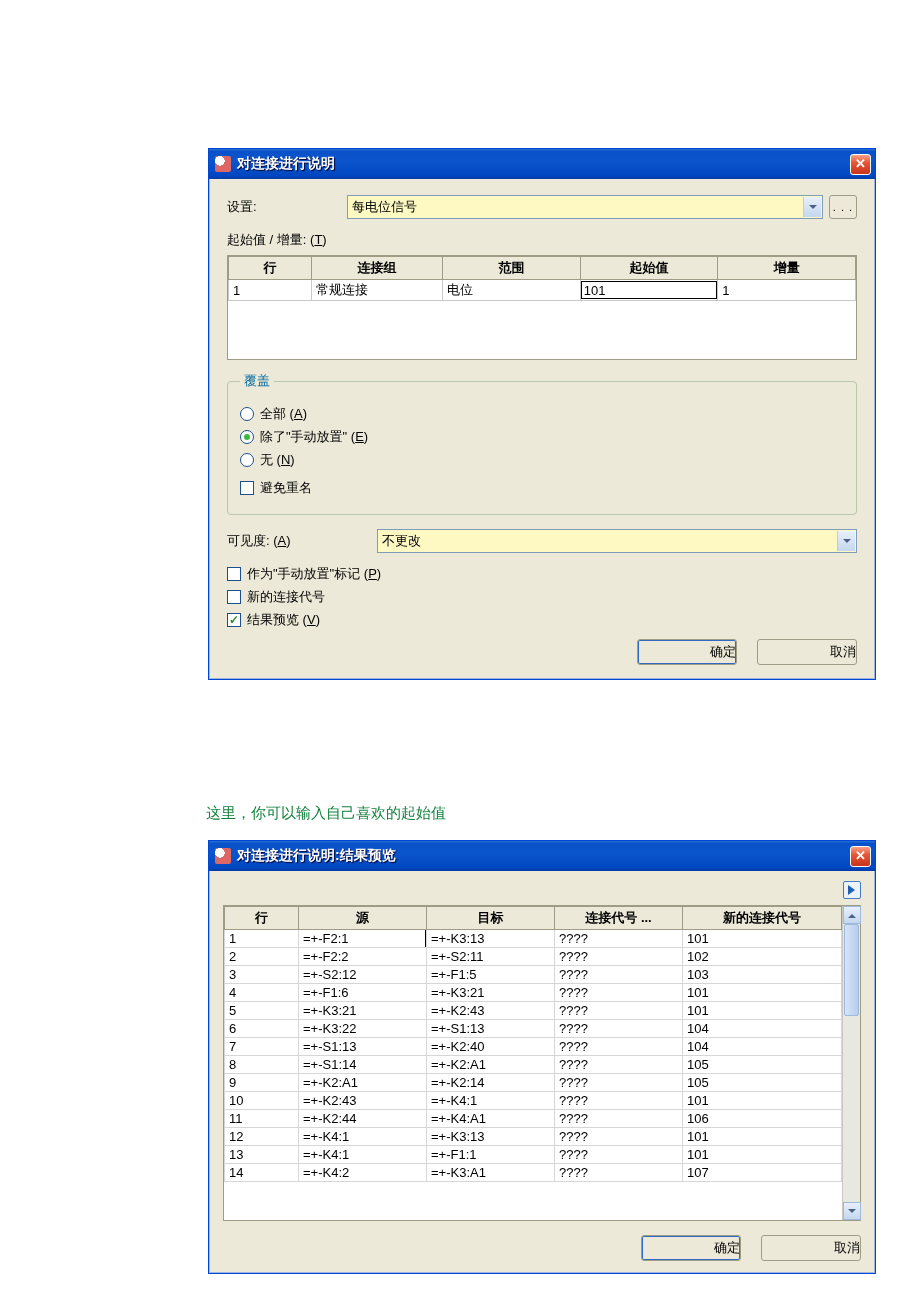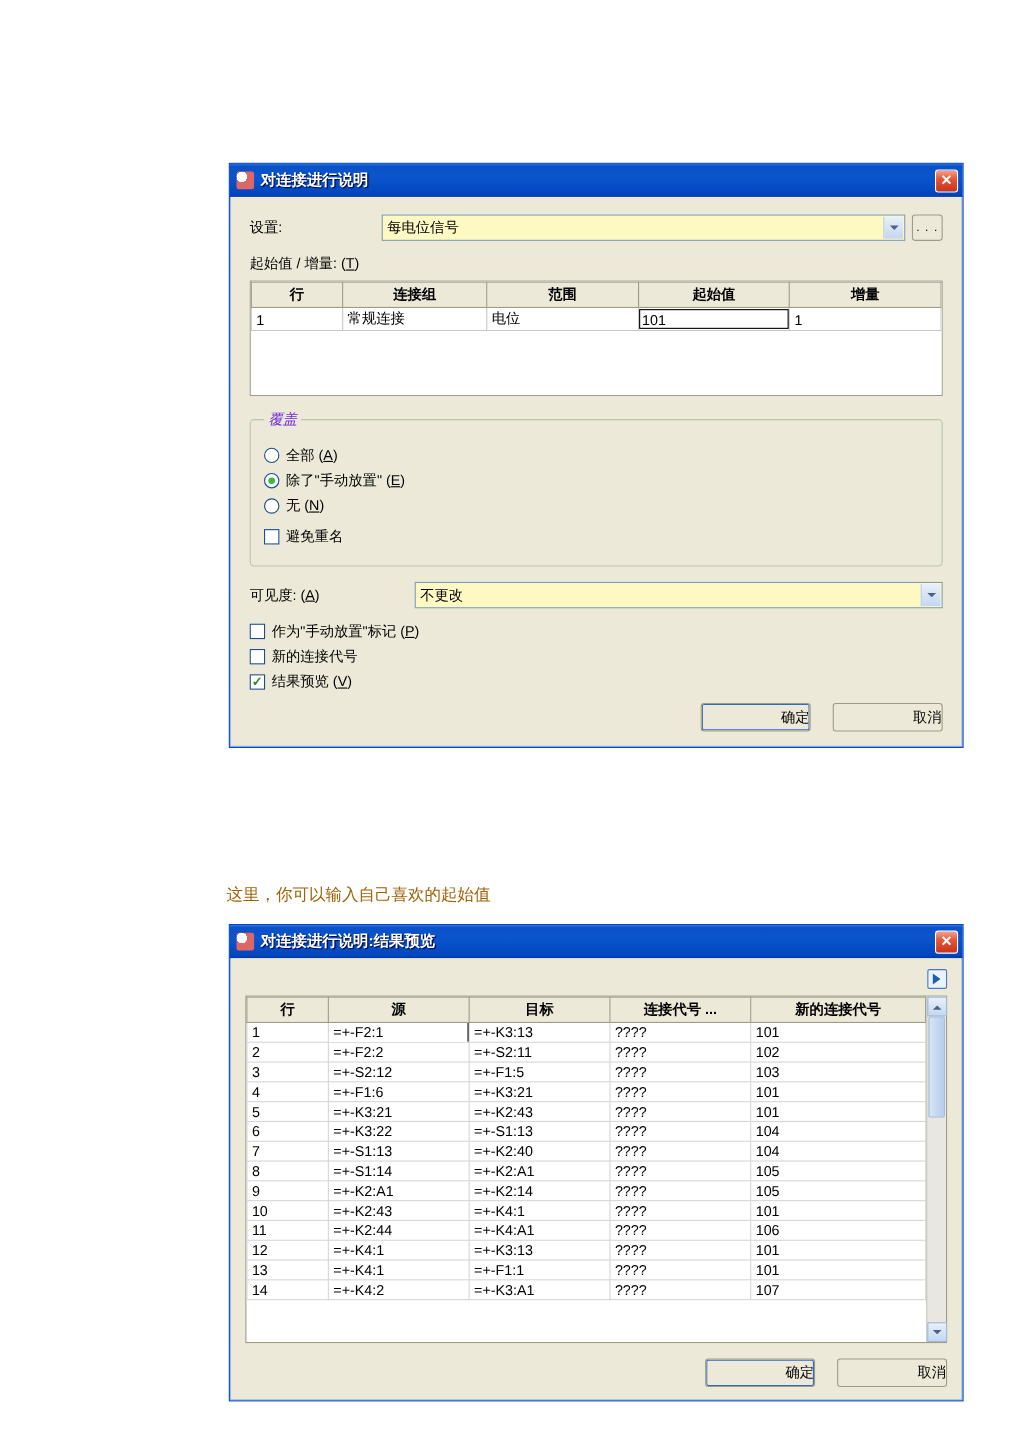--- a/index.html
+++ b/index.html
@@ -113,21 +113,21 @@
   }
   .startval-cell input {
     width: 100%; height: 18px; border: 1px solid #000; padding: 0 2px; font-size: 13px;
   }
   fieldset.grp {
     border: 1px solid #b8c7a9;
     border-radius: 4px;
     padding: 10px 12px 12px 12px;
     margin: 12px 0 14px 0;
   }
-  fieldset.grp legend { color: #6d28d9; padding: 0 4px; font-style: italic; }
+  fieldset.grp legend { color: #0369a1; padding: 0 4px; }
   .radio-row, .check-row { display: flex; align-items: center; margin: 5px 0; }
   .radio {
     width: 14px; height: 14px; border: 1px solid #1c4f8b; border-radius: 50%;
     margin-right: 6px; display: flex; align-items: center; justify-content: center;
     background: #fff; cursor: pointer;
   }
   .radio.checked::after {
     content: ""; width: 6px; height: 6px; border-radius: 50%; background: #3cb83c;
   }
   .checkbox {
@@ -149,21 +149,21 @@
     text-align: right;
     line-height: 24px;
     display: inline-block;
   }
   .btn.primary { box-shadow: 0 0 0 1px #316ac5 inset; }
   .btn-row { display: flex; justify-content: flex-end; gap: 20px; margin-top: 10px; }
   .caption {
     position: absolute;
     left: 206px;
     font-size: 15px;
-    color: #a16207;
+    color: #15803d;
   }
   
   .preview-body { padding: 10px 14px 12px 14px; }
   .tool-row { display: flex; justify-content: flex-end; margin-bottom: 6px; }
   .play-btn {
     width: 18px; height: 18px; border: 1px solid #4a7abf; background: #eaf2fc;
     display: flex; align-items: center; justify-content: center; cursor: pointer;
     border-radius: 2px;
   }
   .play-btn::after {

